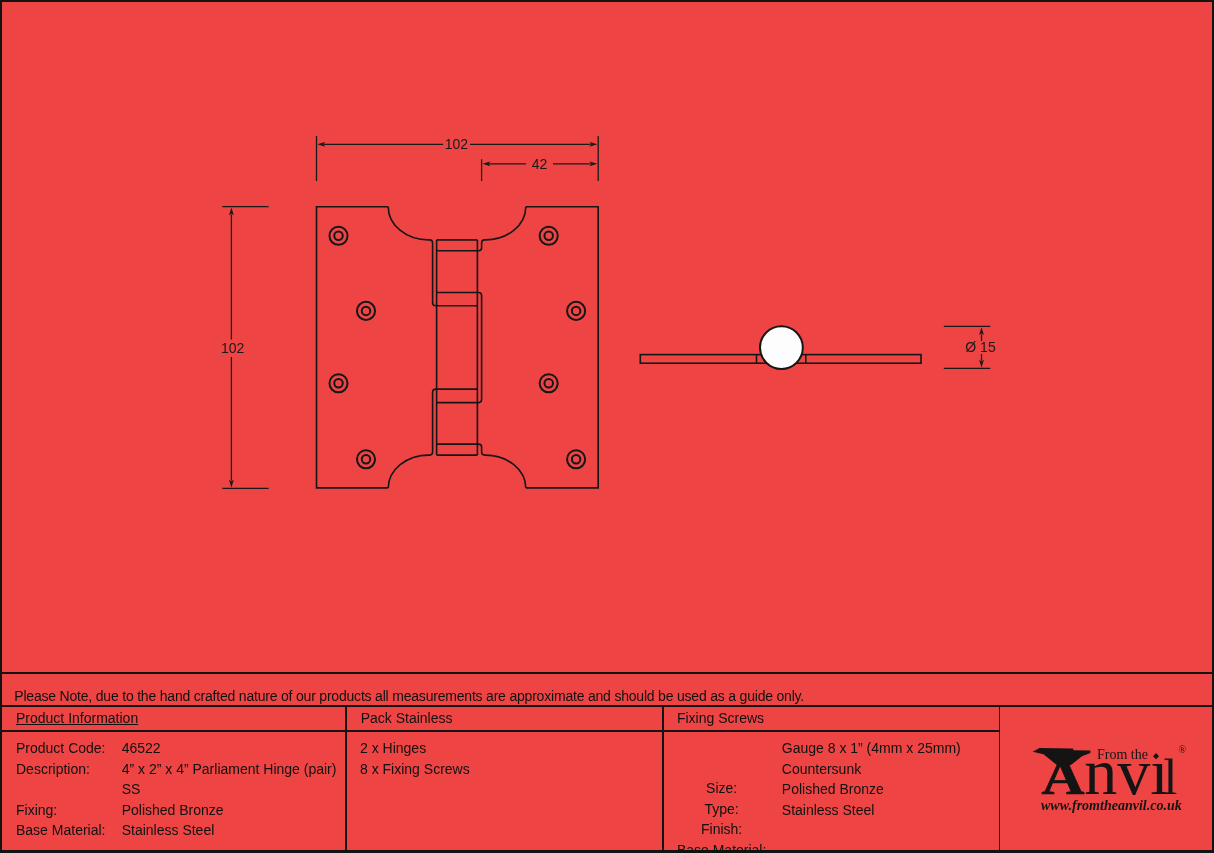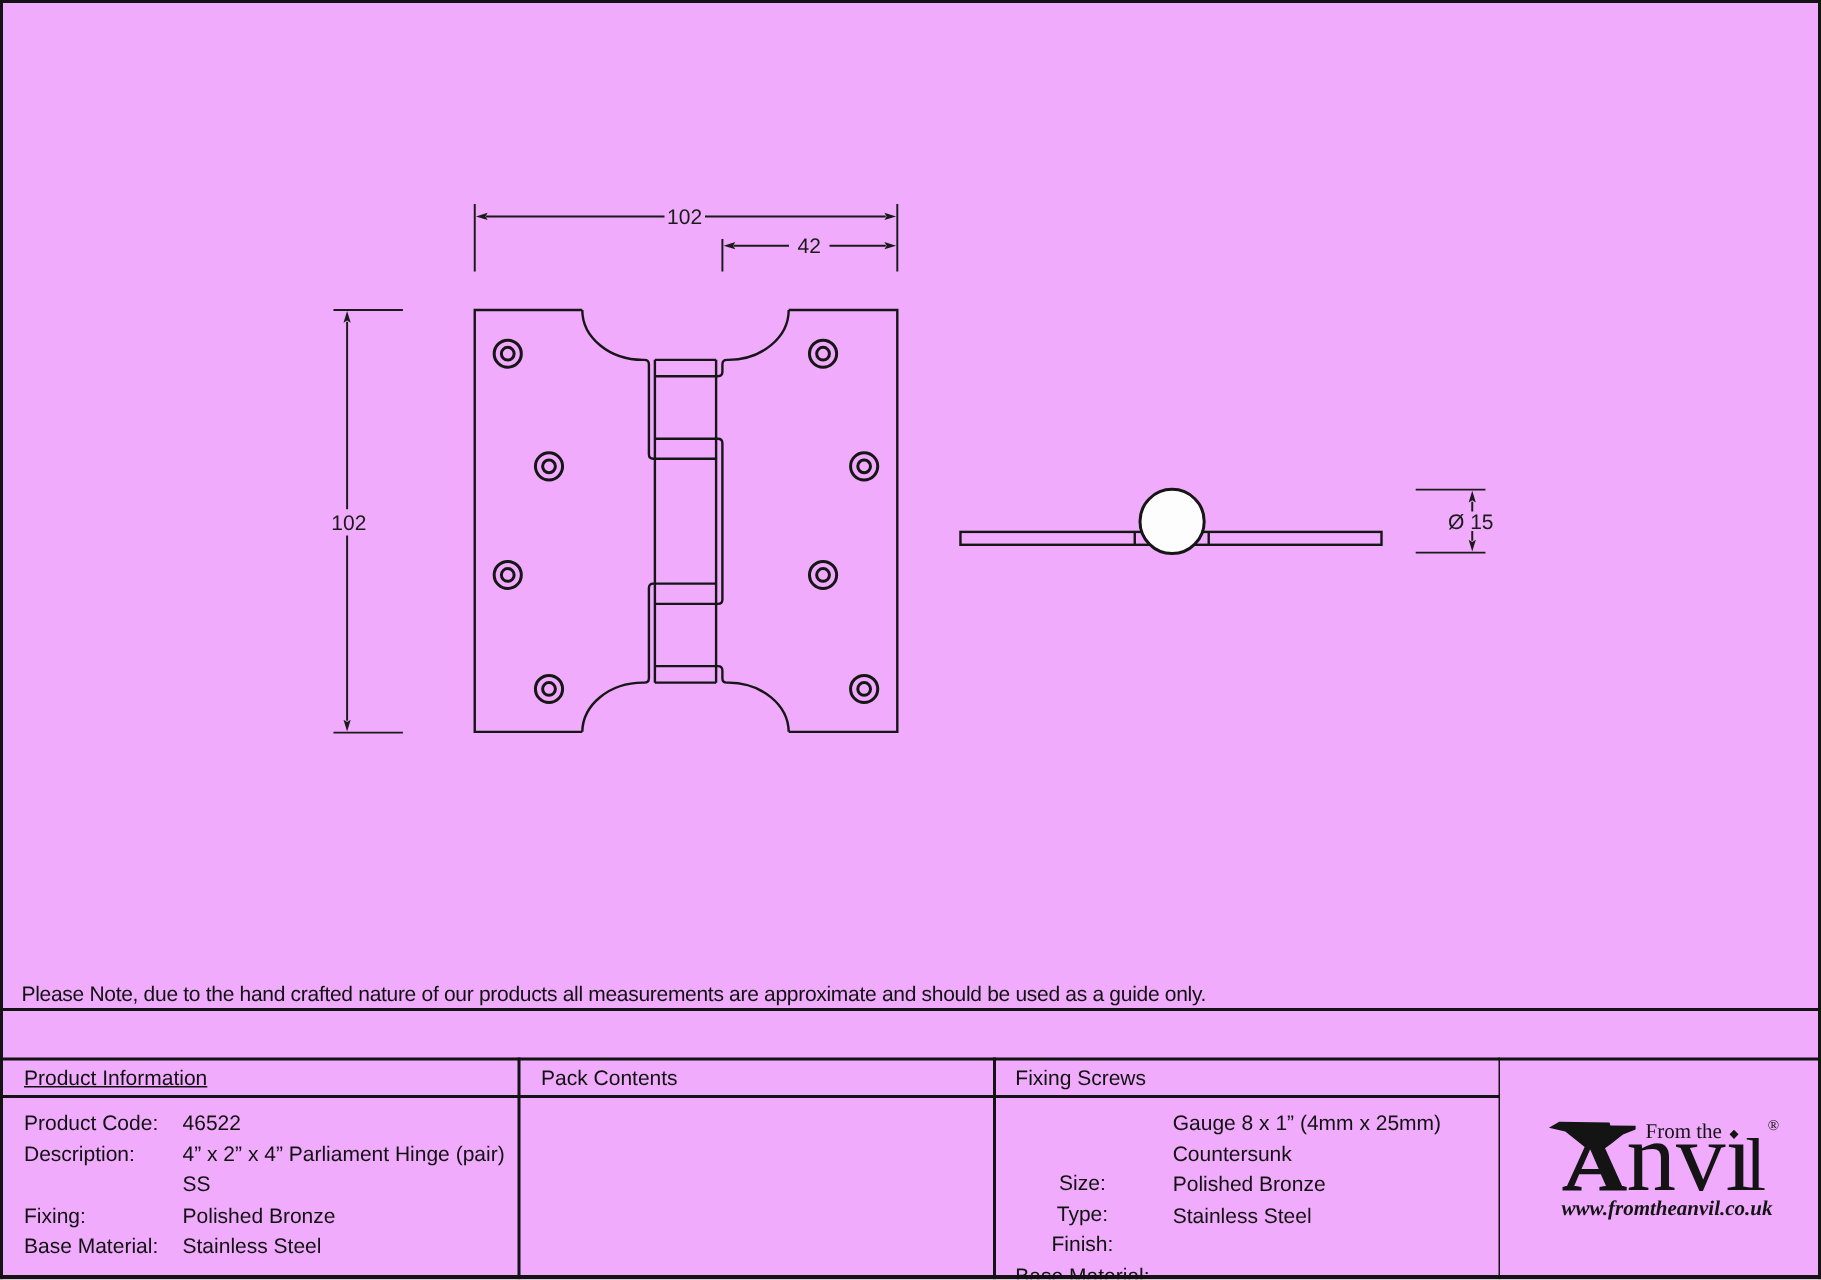--- a/index.html
+++ b/index.html
@@ -1,16 +1,16 @@
 <!DOCTYPE html>
 <html><head>
 <meta charset="utf-8">
 <style>
 html,body{margin:0;padding:0;background:#fff;}
-#page{position:relative;width:1214px;height:853px;background:#f0abfc;font-family:"Liberation Sans",sans-serif;color:#111;overflow:hidden;}
+#page{position:relative;width:1214px;height:853px;background:#ef4444;font-family:"Liberation Sans",sans-serif;color:#111;overflow:hidden;}
 .abs{position:absolute;}
 .b{background:#131313;position:absolute;}
 .t{position:absolute;font-size:14px;line-height:20.5px;white-space:pre;}
 </style>
 </head>
 <body>
 <div id="page">
 <svg class="abs" style="left:0;top:0" width="1214" height="672" viewBox="0 0 1214 672">
   <g fill="none" stroke="#161616" stroke-width="1.6">
 
@@ -98,35 +98,37 @@
 <div class="b" style="left:0;top:0;width:2px;height:853px"></div>
 <div class="b" style="left:1212px;top:0;width:2px;height:853px"></div>
 
 <div class="b" style="left:0;top:671.5px;width:1214px;height:2px"></div>
 <div class="b" style="left:0;top:704.7px;width:1214px;height:2px"></div>
 <div class="b" style="left:0;top:730px;width:999.5px;height:1.8px"></div>
 <div class="b" style="left:345.4px;top:704.7px;width:1.8px;height:148.3px"></div>
 <div class="b" style="left:662.3px;top:704.7px;width:1.8px;height:148.3px"></div>
 <div class="b" style="left:998.6px;top:704.7px;width:1.8px;height:148.3px"></div>
 
-<div class="t" style="left:14.3px;top:655px;line-height:14px;letter-spacing:-0.2px;">Please Note, due to the hand crafted nature of our products all measurements are approximate and should be used as a guide only.</div>
+<div class="t" style="left:14.3px;top:689px;line-height:14px;letter-spacing:-0.2px;">Please Note, due to the hand crafted nature of our products all measurements are approximate and should be used as a guide only.</div>
 <div class="t" style="left:16px;top:711.4px;line-height:14px;text-decoration:underline;">Product Information</div>
-<div class="t" style="left:360.7px;top:711.4px;line-height:14px;">Pack Contents</div>
+<div class="t" style="left:360.7px;top:711.4px;line-height:14px;">Pack Stainless</div>
 <div class="t" style="left:676.9px;top:711.4px;line-height:14px;">Fixing Screws</div>
 
 <div class="t" style="left:16px;top:738px;">Product Code:
 Description:
 
 Fixing:
 Base Material:</div>
 <div class="t" style="left:121.7px;top:738px;">46522
 4” x 2” x 4” Parliament Hinge (pair)
 SS
 Polished Bronze
 Stainless Steel</div>
+<div class="t" style="left:360px;top:738px;">2 x Hinges
+8 x Fixing Screws</div>
 <div class="t" style="left:676.9px;top:778px;text-align:center;">Size:
 Type:
 Finish:
 Base Material:</div>
 <div class="t" style="left:781.8px;top:738px;">Gauge 8 x 1” (4mm x 25mm)
 Countersunk
 Polished Bronze
 Stainless Steel</div>
 
 <svg class="abs" style="left:1000px;top:706px" width="214" height="147" viewBox="0 0 214 147">

